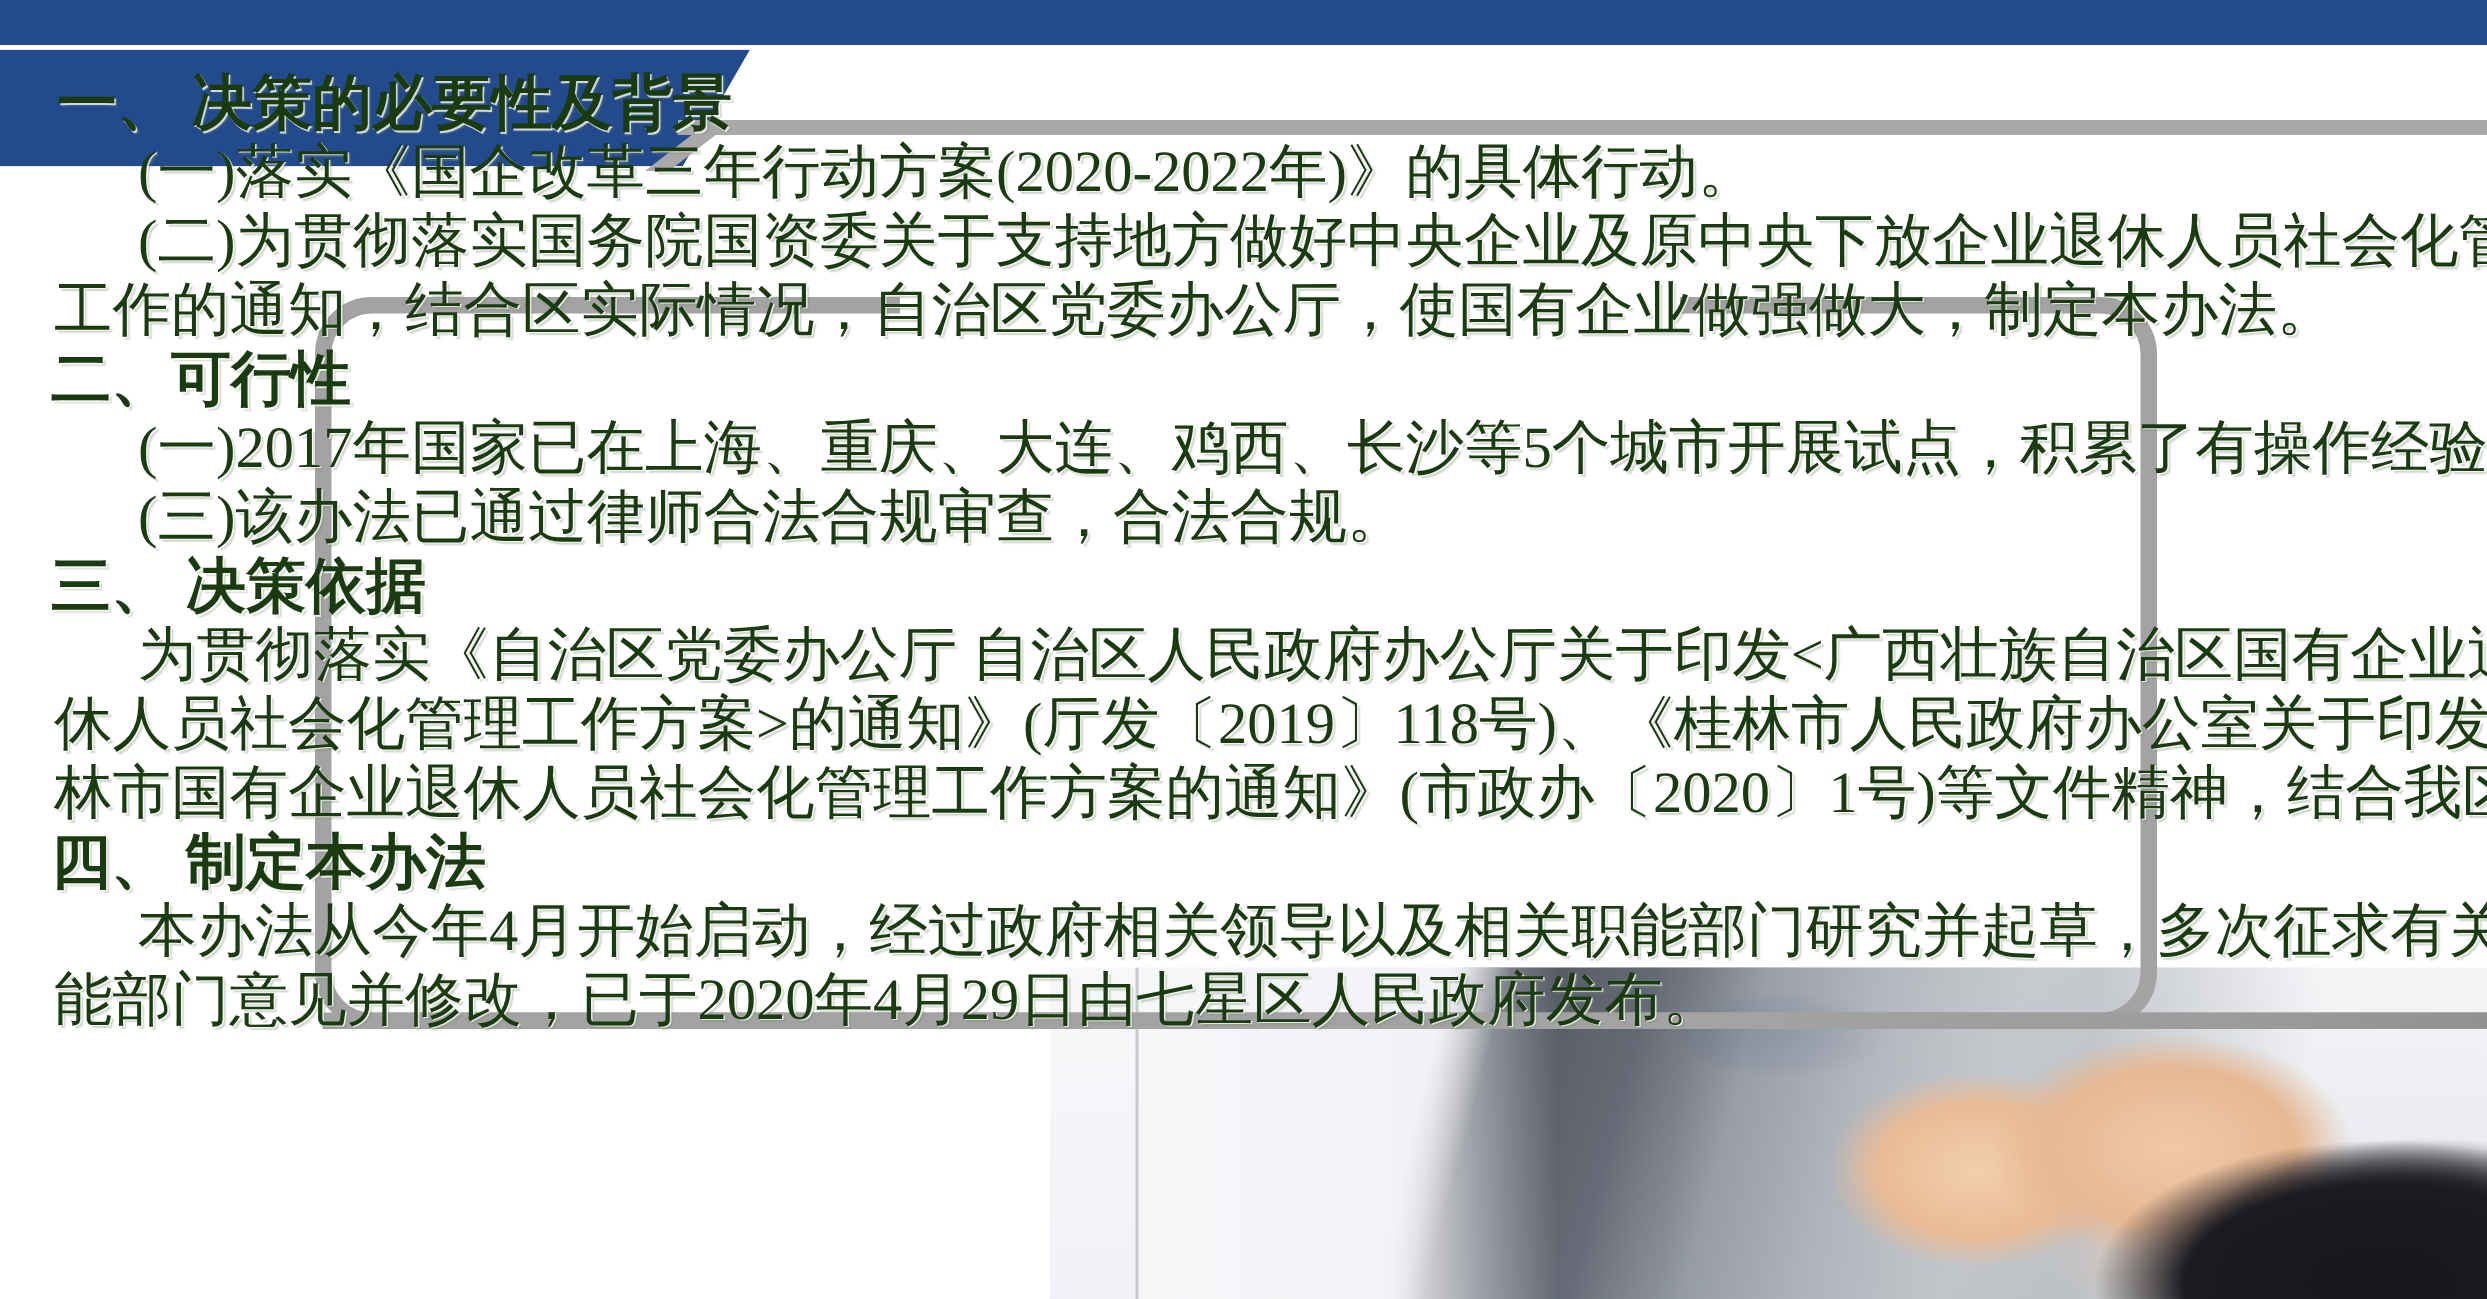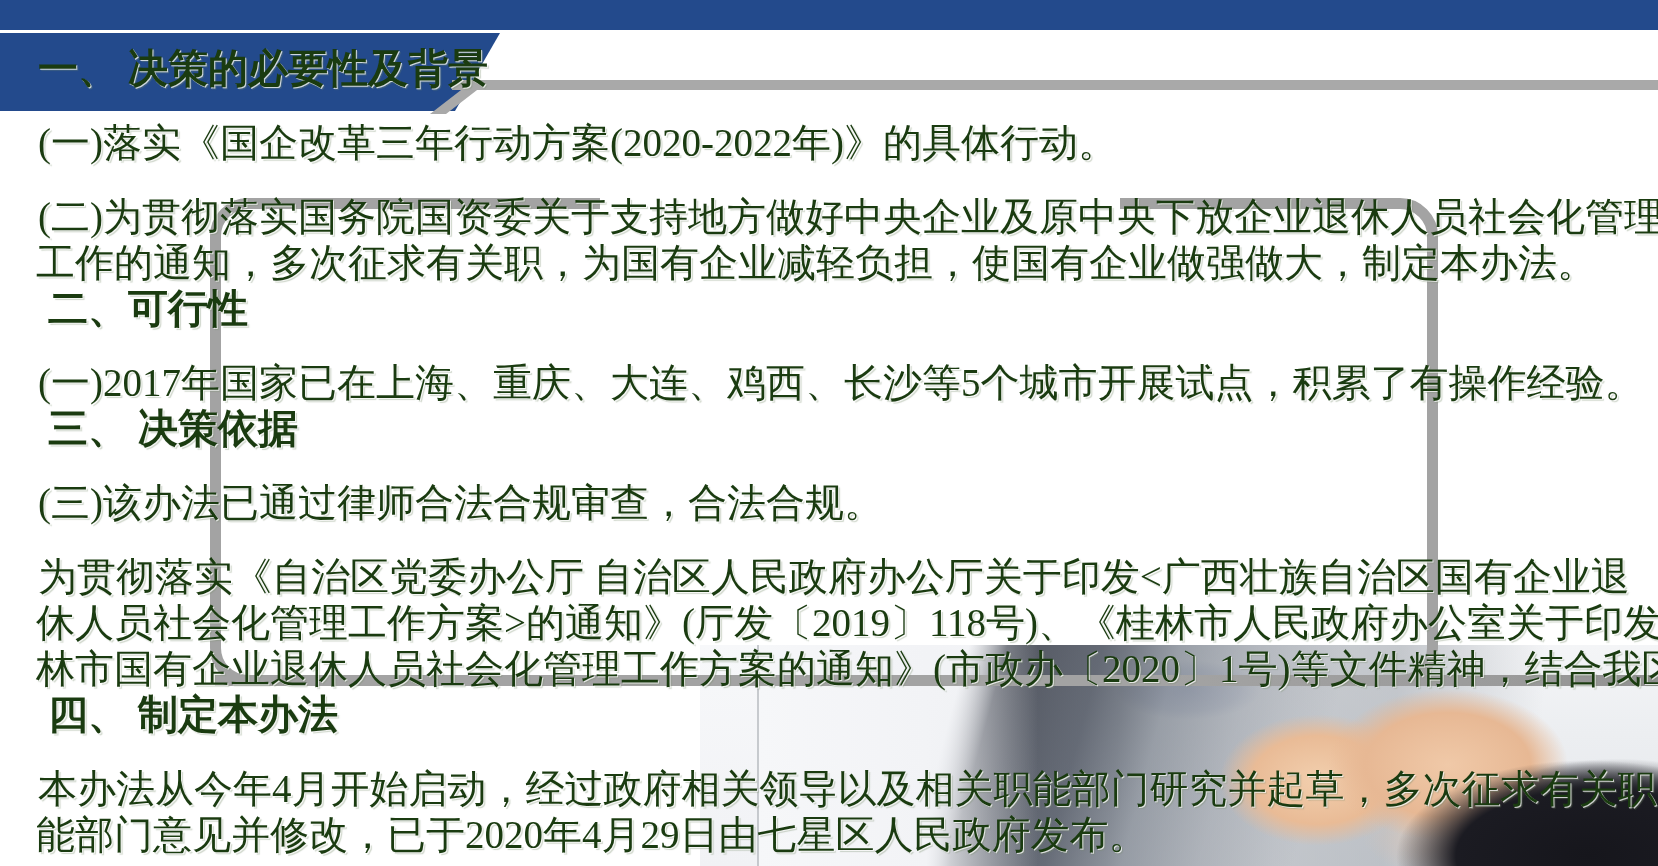--- a/index.html
+++ b/index.html
@@ -116,24 +116,24 @@
     color:#1a3b10;
     font-size:39px;
     line-height:46px;
     white-space:nowrap;
     text-shadow:1px 1px 0 rgba(255,255,255,.75), 2px 2px 1px rgba(120,140,110,.35);
     letter-spacing:0px;
   }
   .heading{
     font-weight:bold;
     font-size:40px;
-    padding-left:48px;
+    padding-left:34px;
   }
   .heading.h1{ padding-left:38px; }
-  .para{ padding-left:38px;margin-top:28px; }
+  .para{ padding-left:92px; }
   .cont{ padding-left:36px; }
 </style>
 </head>
 <body>
 
 <div id="slide">
 
   <div class="photo-left"></div>
   <div class="photo">
     <div class="deskhaze"></div>
@@ -150,27 +150,27 @@
   <div class="frame"></div>
   <div class="frame-topmask"></div>
   <div class="rule-bottom"></div>
   <div class="rule-bottom-fade"></div>
 
   <div class="content">
 
     <div class="line heading h1">一、  决策的必要性及背景</div>
     <div class="line para">(一)落实《国企改革三年行动方案(2020-2022年)》的具体行动。</div>
     <div class="line para">(二)为贯彻落实国务院国资委关于支持地方做好中央企业及原中央下放企业退休人员社会化管理</div>
-    <div class="line cont">工作的通知，多次征求有关职，为国有企业减轻负担，使国有企业做强做大，制定本办法。</div>
+    <div class="line cont">工作的通知，结合区实际情况，自治区党委办公厅，使国有企业做强做大，制定本办法。</div>
 
     <div class="line heading">二、可行性</div>
     <div class="line para">(一)2017年国家已在上海、重庆、大连、鸡西、长沙等5个城市开展试点，积累了有操作经验。</div>
+    <div class="line para">(三)该办法已通过律师合法合规审查，合法合规。</div>
+
     <div class="line heading">三、  决策依据</div>
-
-    <div class="line para">(三)该办法已通过律师合法合规审查，合法合规。</div>
     <div class="line para">为贯彻落实《自治区党委办公厅 自治区人民政府办公厅关于印发&lt;广西壮族自治区国有企业退</div>
     <div class="line cont">休人员社会化管理工作方案&gt;的通知》(厅发〔2019〕118号)、《桂林市人民政府办公室关于印发桂</div>
     <div class="line cont">林市国有企业退休人员社会化管理工作方案的通知》(市政办〔2020〕1号)等文件精神，结合我区</div>
 
     <div class="line heading">四、  制定本办法</div>
     <div class="line para">本办法从今年4月开始启动，经过政府相关领导以及相关职能部门研究并起草，多次征求有关职</div>
     <div class="line cont">能部门意见并修改，已于2020年4月29日由七星区人民政府发布。</div>
 
   </div>
 </div>

